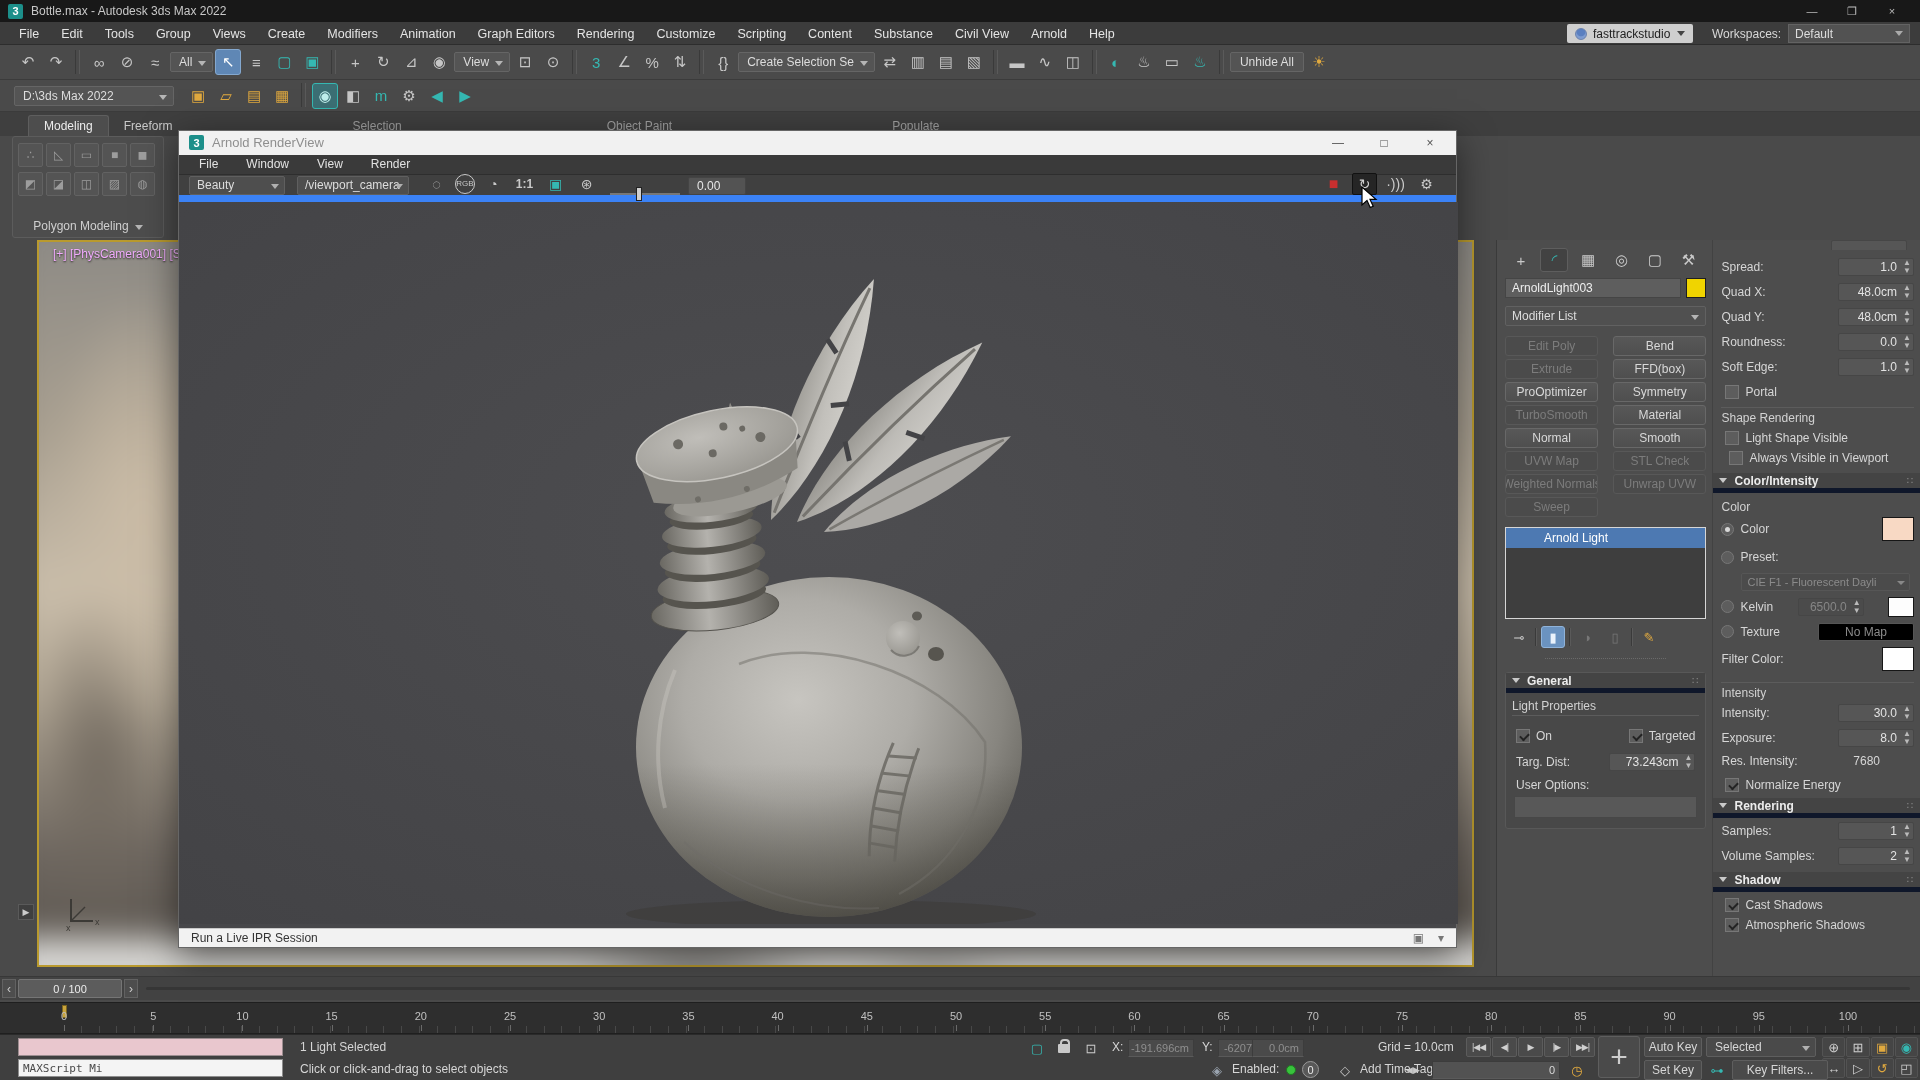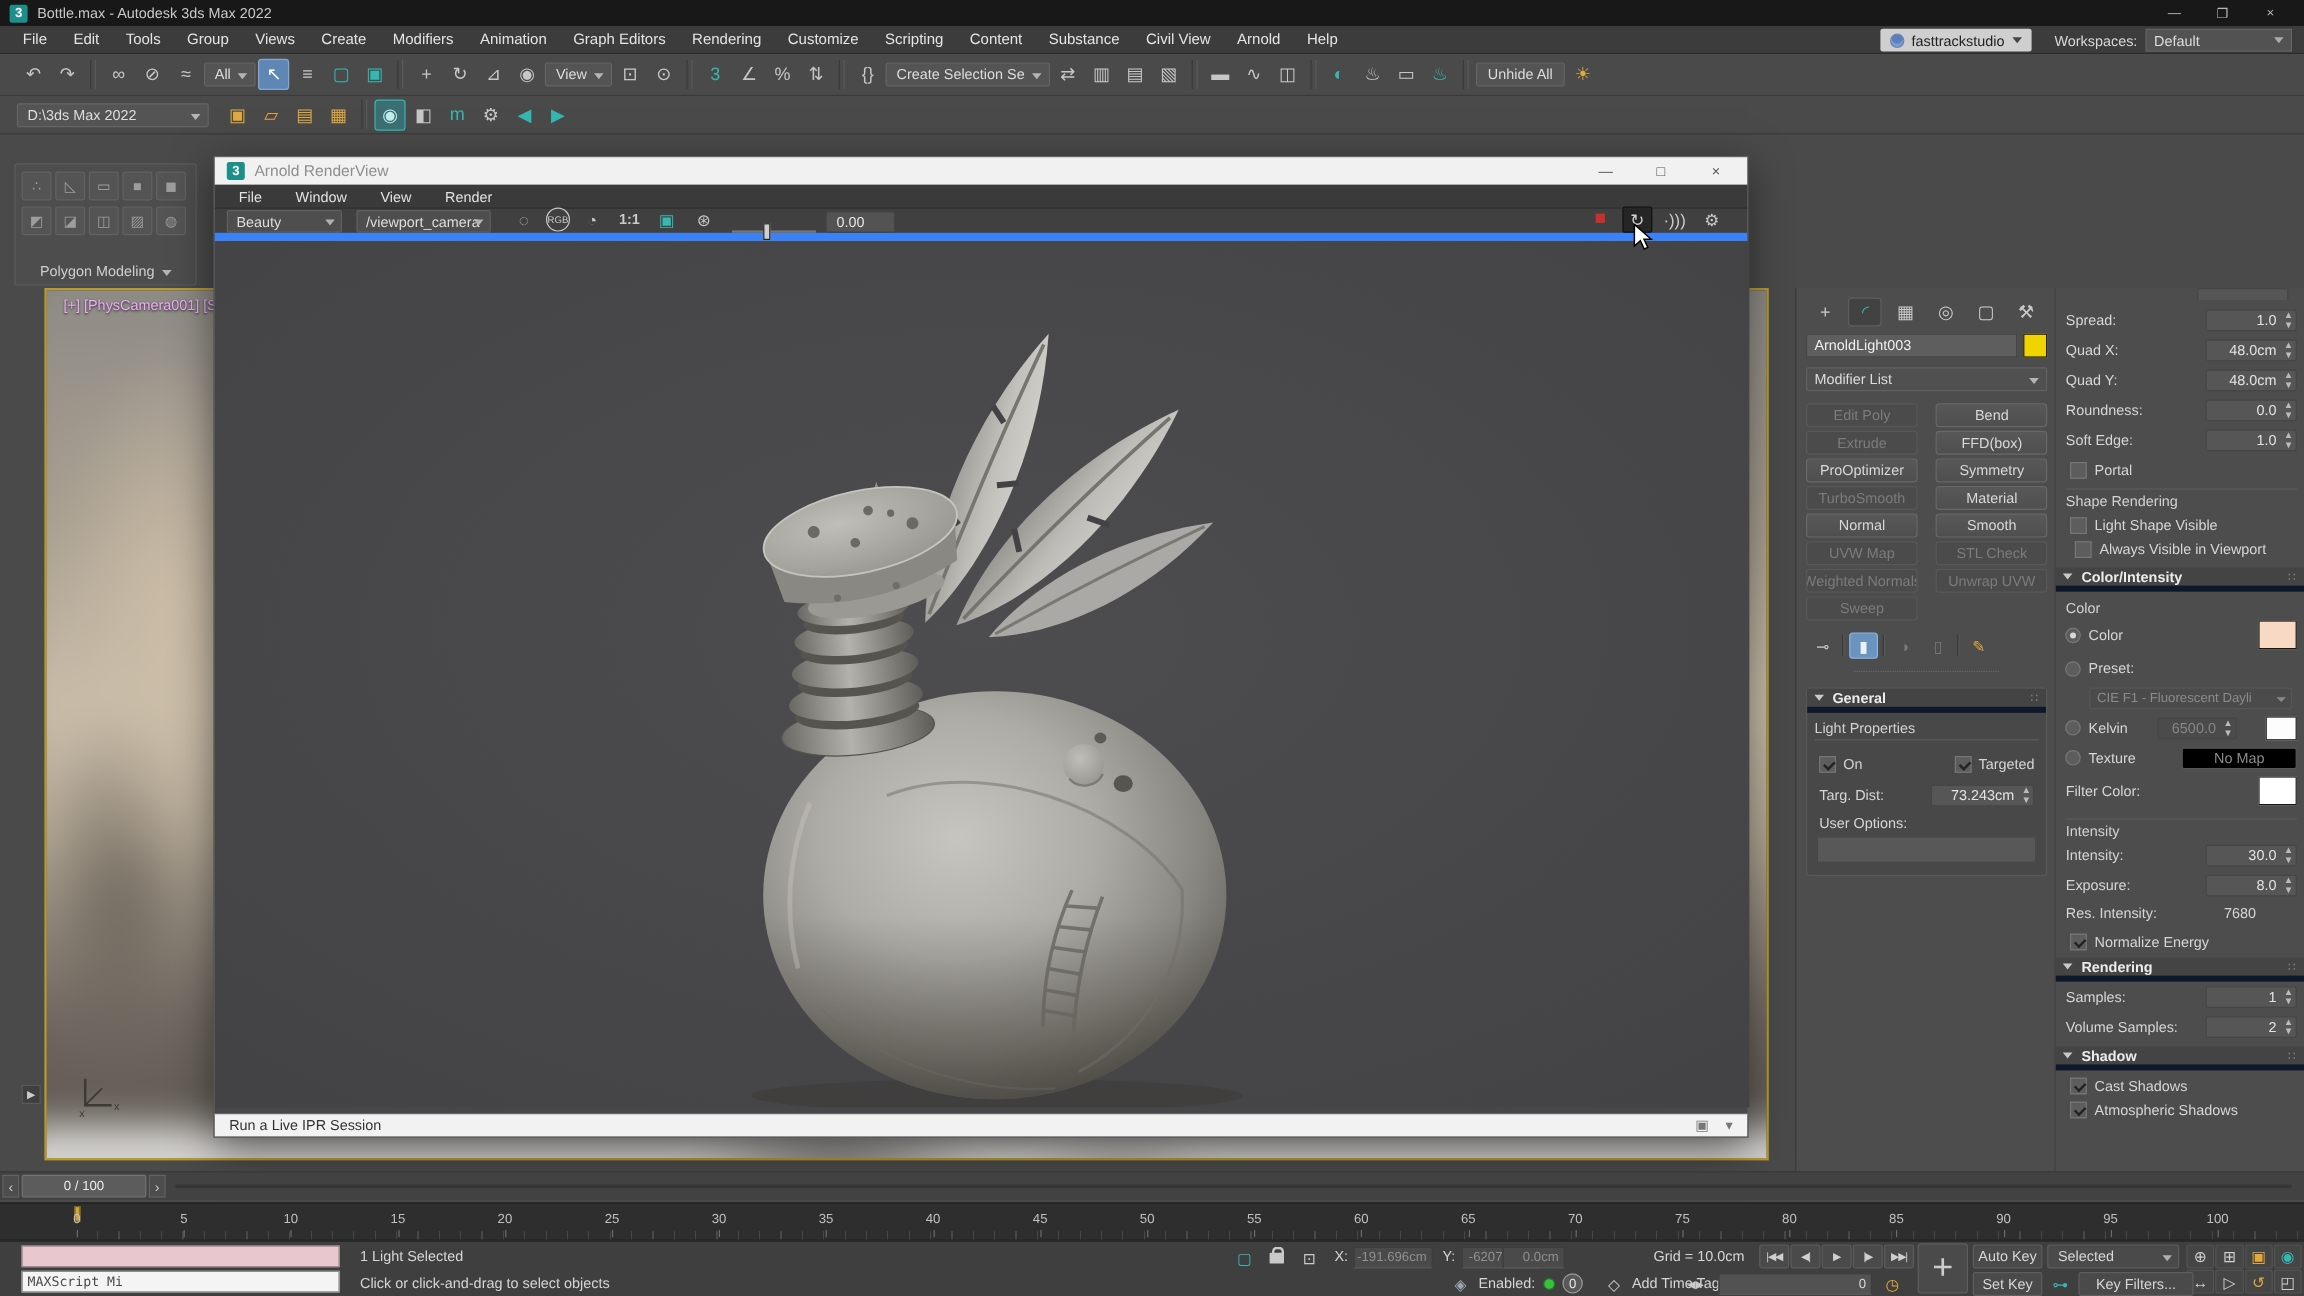--- a/index.html
+++ b/index.html
@@ -255,20 +255,28 @@
         <span class="tbi sep"></span>
         <span class="tbi tealbox">◉</span>
         <span class="tbi">◧</span>
         <span class="tbi teal">m</span>
         <span class="tbi">⚙</span>
         <span class="tbi teal">◀</span>
         <span class="tbi teal">▶</span>
       </span>
   </div>
 
+  <div class="abs ribbontabs">
+
+  <span class="rtab active">Modeling</span>
+      <span class="rtab">Freeform</span>
+      <span class="rtab ghost s1">Selection</span>
+      <span class="rtab ghost s2">Object Paint</span>
+      <span class="rtab ghost s3">Populate</span>
+    </div>
 
   <div class="abs ribbonpanel">
     <div class="rbrow">
         <span class="rbtn">∴</span>
         <span class="rbtn">◺</span>
         <span class="rbtn">▭</span>
         <span class="rbtn">■</span>
         <span class="rbtn">◼</span>
       </div>
     <div class="rbrow">
@@ -475,20 +483,24 @@
           <span class="modbtn">Material</span>
           <span class="modbtn">Normal</span>
           <span class="modbtn">Smooth</span>
           <span class="modbtn disabled">UVW Map</span>
           <span class="modbtn disabled">STL Check</span>
           <span class="modbtn disabled">Weighted Normals</span>
           <span class="modbtn disabled">Unwrap UVW</span>
           <span class="modbtn disabled">Sweep</span>
           <span class="modbtn empty"></span>
         </div>
+      <div class="stack">
+
+      <div class="stackitem selected">Arnold Light</div>
+        </div>
       <div class="stacktools">
 
       <span class="sticon">⊸</span>
           <span class="sticon sep"></span>
           <span class="sticon bulb">▮</span>
           <span class="sticon sep"></span>
           <span class="sticon disabled">◑</span>
           <span class="sticon disabled">▯</span>
           <span class="sticon sep"></span>
           <span class="sticon amber">✎</span>

